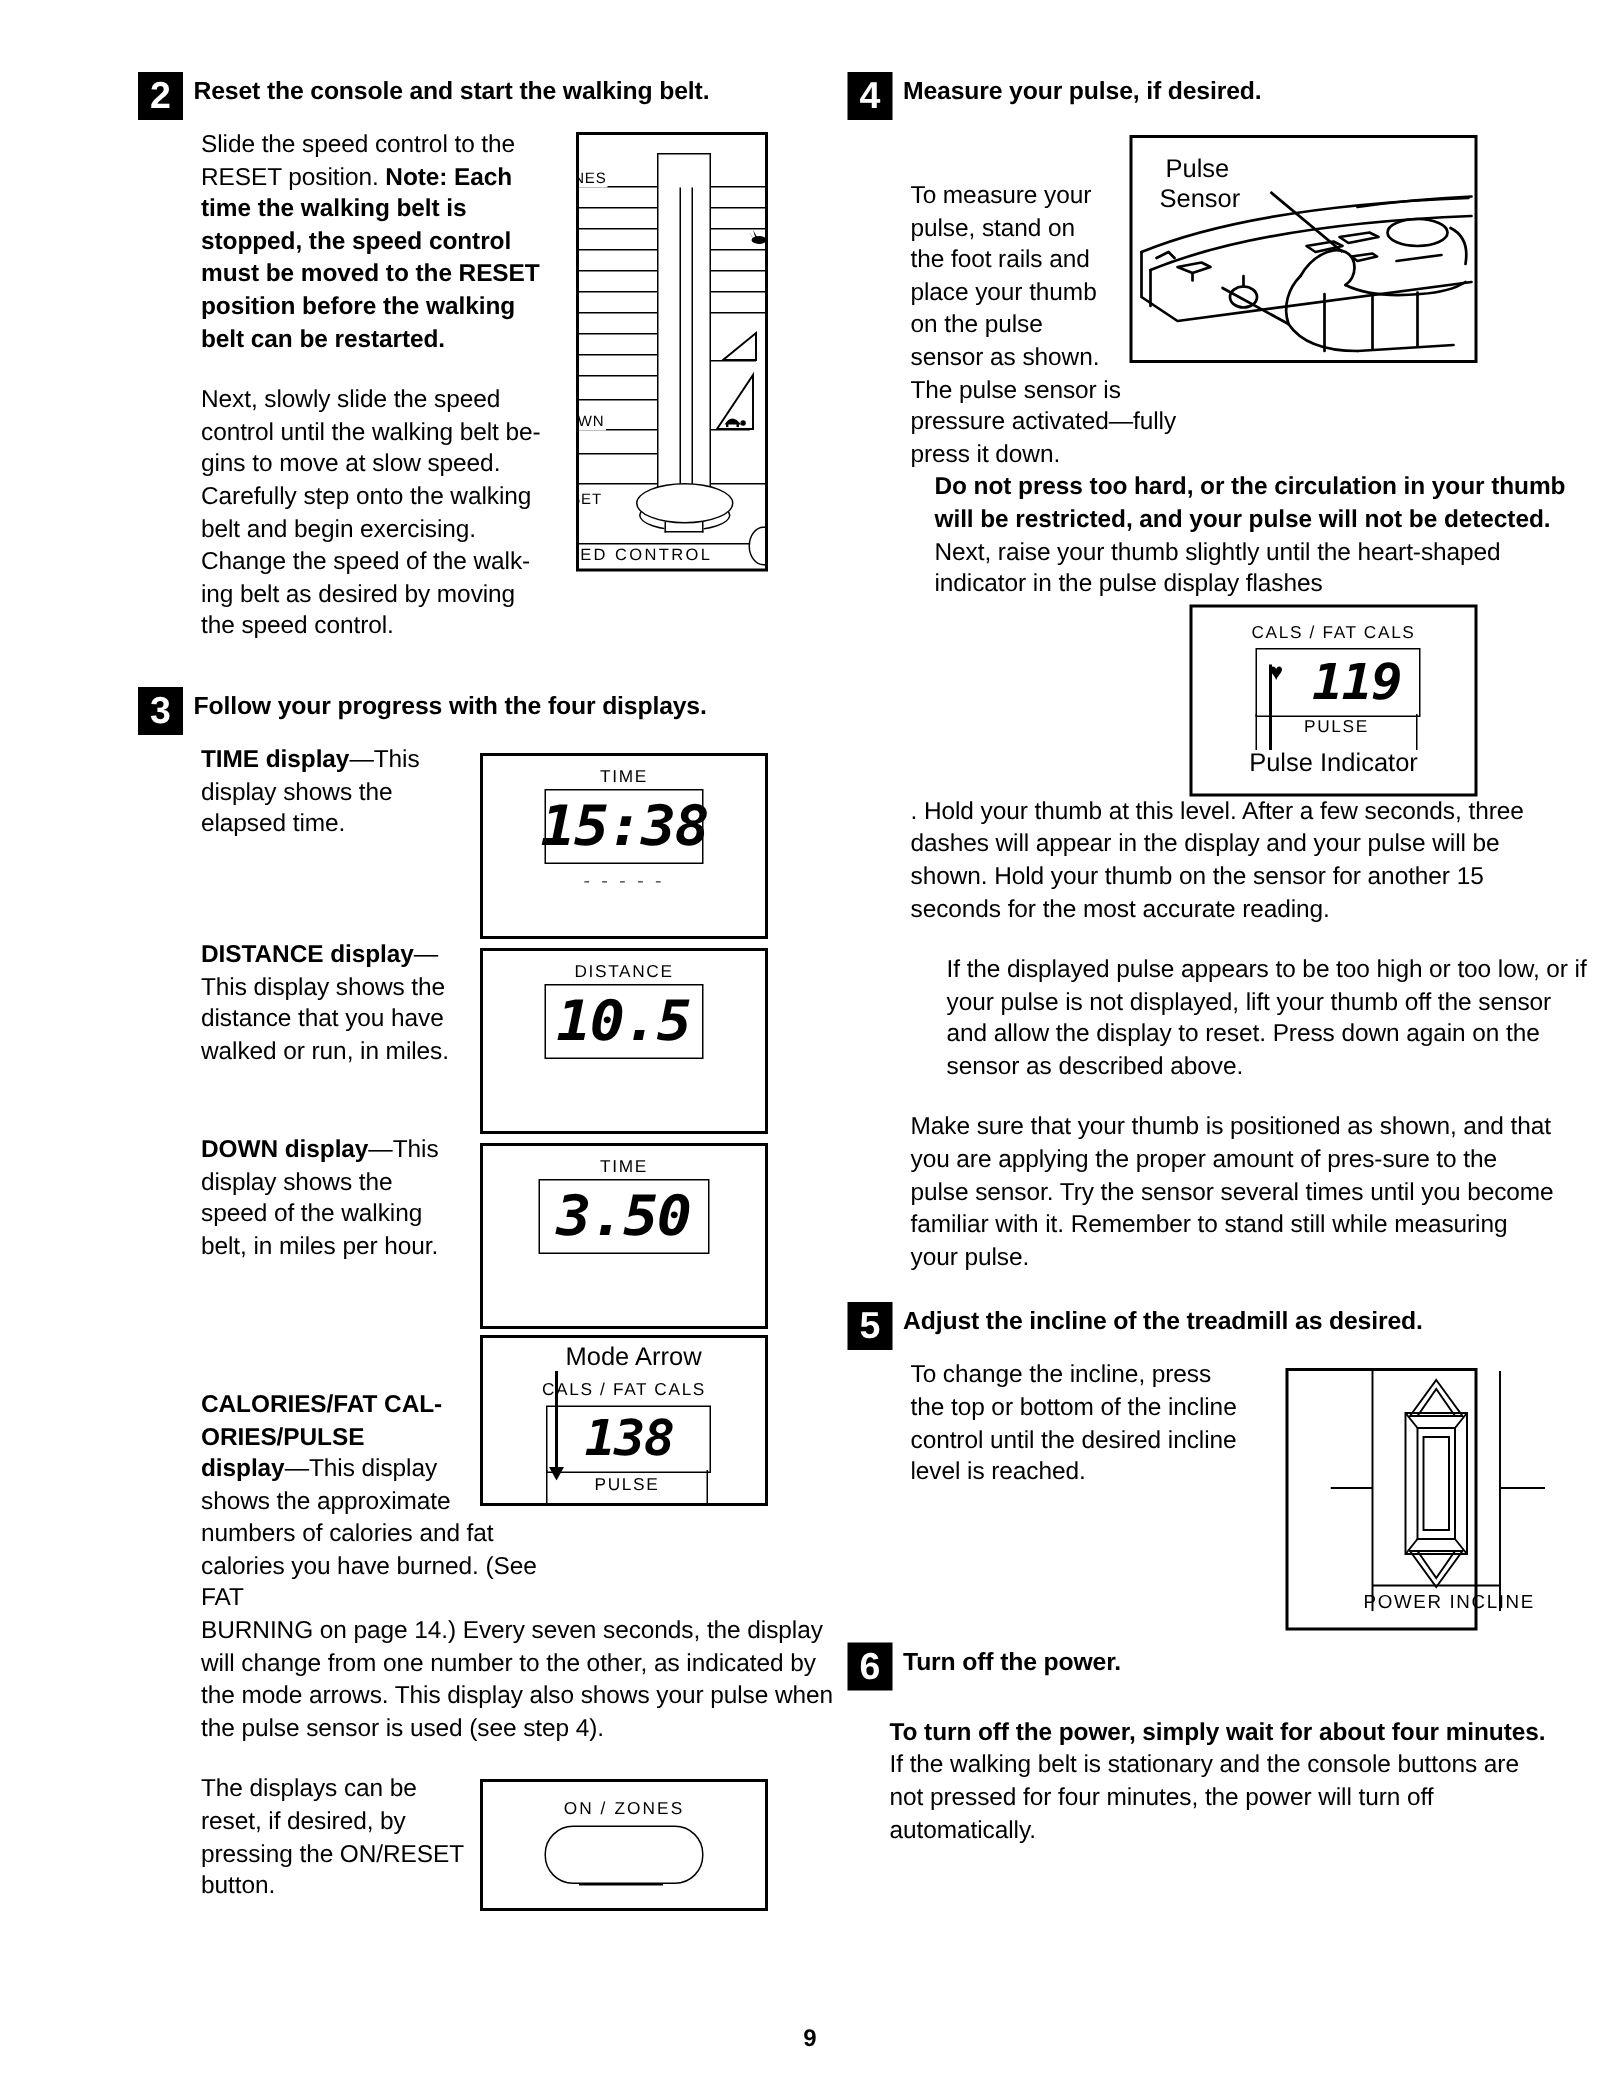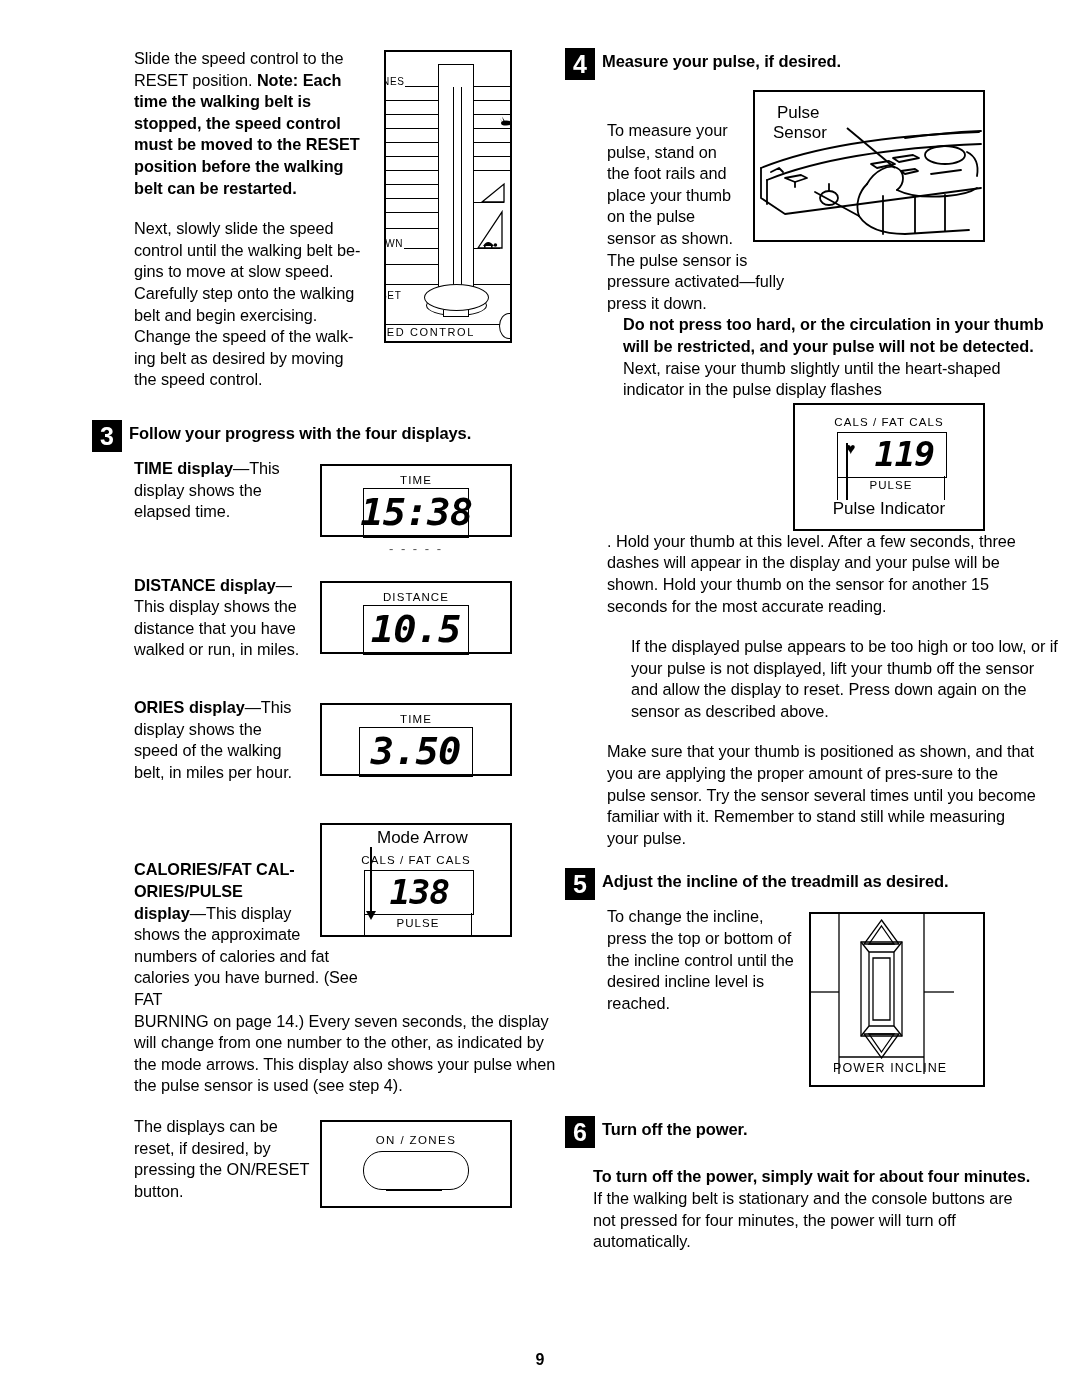--- a/index.html
+++ b/index.html
@@ -86,21 +86,21 @@
     position: relative;
   }
   .fig-right {
     float: right;
     margin-left: 10px;
   }
 
   
   .lcd-panel {
     width: 192px;
-    height: 73px;
+    height: 124px;
   }
   .lcd-label {
     text-align: center;
     font-size: 11.5px;
     letter-spacing: 1.1px;
     margin-top: 8px;
     font-family: "Liberation Sans", sans-serif;
   }
   .lcd-window {
     border: 1.2px solid #000;
@@ -411,42 +411,46 @@
   }
 
   
   .sensor-fig {
     width: 232px;
     height: 152px;
   }
 
   
   .incline-fig {
-    width: 176px;
+    width: 128px;
     height: 175px;
+    padding-left: 28px;
   }
 
   
   .page-number {
     position: absolute;
     bottom: 28px;
     left: 0;
     width: 1080px;
     text-align: center;
     font-size: 16px;
     font-weight: bold;
   }
 </style>
 </head>
 <body>
 
 <div class="page">
 
   <div class="col col-left">
 
+    <div class="step">
+      <span class="step-badge">2</span><span class="step-title">Reset the console and start the walking belt.</span>
+    </div>
 
     <div class="figure fig-right speed-fig" style="margin-top:2px;">
       <div class="speed-inner">
 
         <div class="tick short" style="top:34px;"></div>
         <div class="tick short" style="top:48px;"></div>
         <div class="tick short" style="top:62px;"></div>
         <div class="tick short" style="top:76px;"></div>
         <div class="tick short" style="top:90px;"></div>
         <div class="tick short" style="top:104px;"></div>
@@ -544,21 +548,21 @@
     </p>
     <div class="clear"></div>
 
     <div class="figure fig-right lcd-panel" style="margin-top:6px;">
       <div class="lcd-label">TIME</div>
       <div class="lcd-window wide">
         <span class="seven-seg">3.50</span>
       </div>
     </div>
     <p class="body indent narrow" style="margin-bottom:36px;">
-      <b>ORIES display</b><span>—This display shows the speed of the walking belt, in miles per hour.</span>
+      <b>DOWN display</b><span>—This display shows the speed of the walking belt, in miles per hour.</span>
     </p>
     <div class="clear"></div>
 
     <div class="figure fig-right cal-panel" style="margin-top:4px;">
       <div class="mode-arrow-label">Mode Arrow</div>
       <div class="mode-arrow-line"></div>
       <div class="mode-arrow-head"></div>
       <div class="cal-toplabel">CALS / FAT CALS</div>
       <div class="cal-window">
         <span class="seven-seg">138</span>

